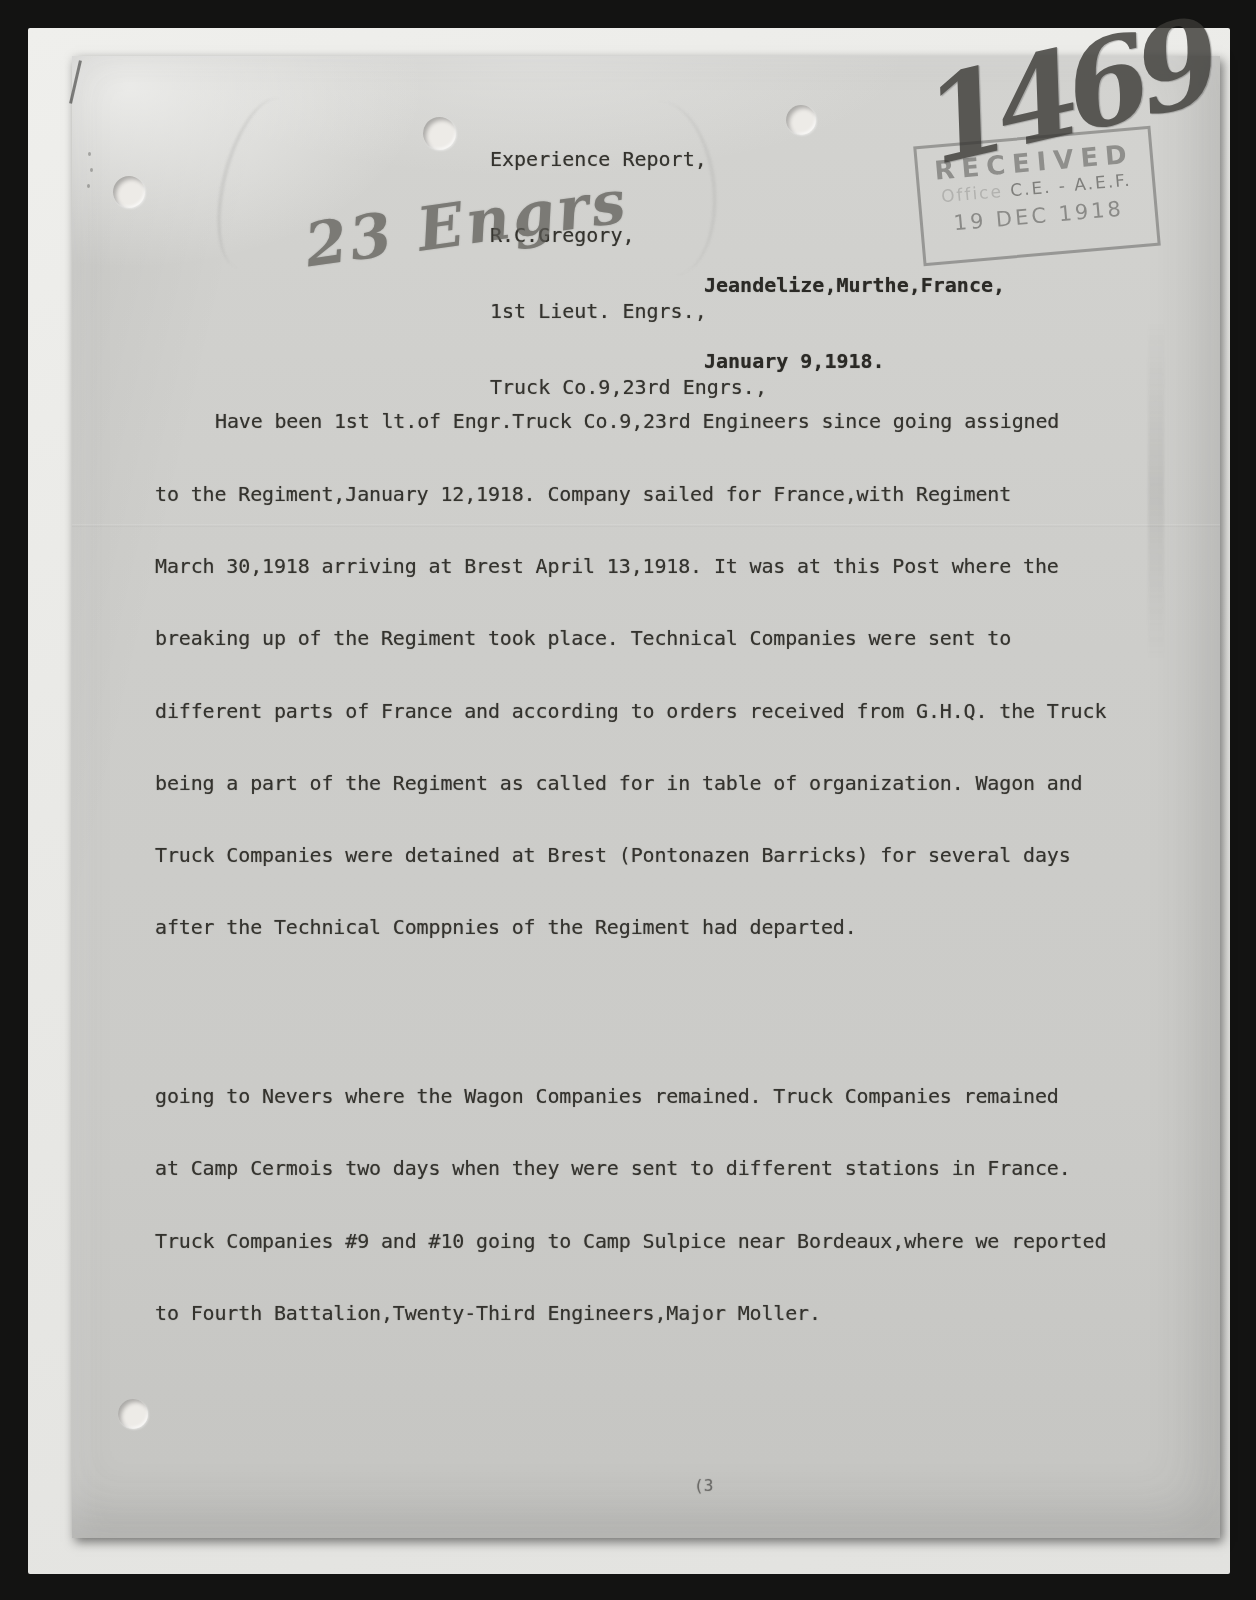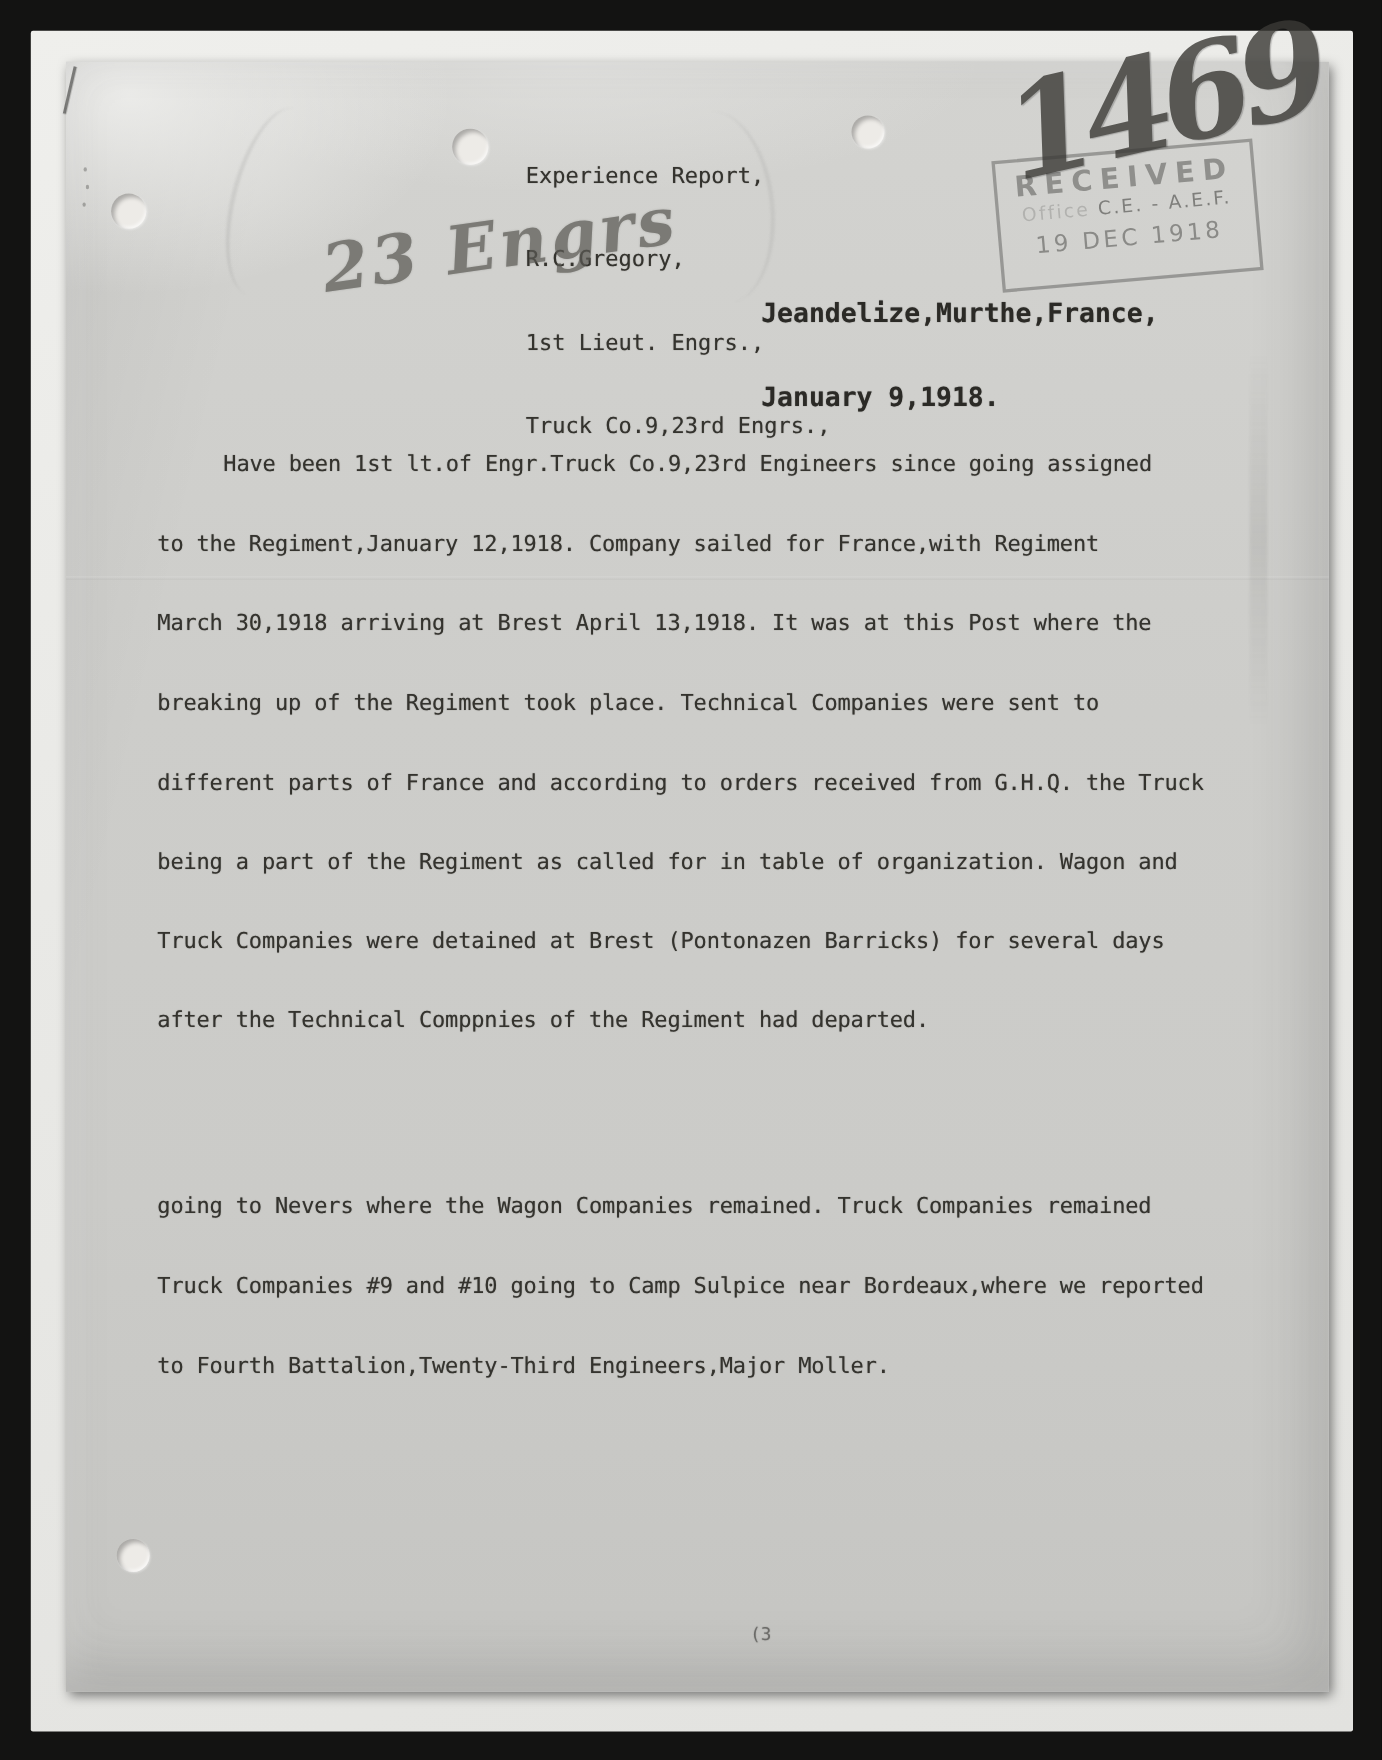--- a/index.html
+++ b/index.html
@@ -1,33 +1,33 @@
 <!DOCTYPE html>
 <html><head>
 <meta charset="utf-8">
 <style>
   html,body{margin:0;padding:0;background:#0e0e0d;}
   .canvas{position:relative;width:1256px;height:1600px;background:#131312;overflow:hidden;
           font-family:"DejaVu Sans Mono","Liberation Mono",monospace;}
   .backing{position:absolute;left:28px;top:28px;width:1202px;height:1546px;
            background:linear-gradient(160deg,#efefec 0%,#e9e9e6 40%,#e2e2df 100%);border-radius:2px;}
-  .page{position:absolute;left:60px;top:56px;width:1148px;height:1482px;
+  .page{position:absolute;left:72px;top:56px;width:1148px;height:1482px;
         background:
           radial-gradient(ellipse 420px 260px at 5% 2%, rgba(243,243,241,.8), rgba(243,243,241,0) 70%),
           radial-gradient(ellipse 500px 160px at 40% 0%, rgba(232,232,230,.55), rgba(232,232,230,0) 75%),
           linear-gradient(103deg, rgba(0,0,0,.05), rgba(0,0,0,0) 14%),
           linear-gradient(180deg,#d3d3d0 0%,#cdcdca 40%,#cbcbc8 70%,#c5c5c2 100%);
         box-shadow: inset -16px -20px 55px rgba(58,58,56,.18),
                     inset 8px 6px 30px rgba(255,255,255,.22),
                     3px 4px 10px rgba(0,0,0,.5);}
   .crease{position:absolute;left:0;top:468px;width:100%;height:3px;
           background:linear-gradient(180deg,rgba(255,255,255,.22),rgba(0,0,0,.06));opacity:.7;}
   .typew{color:#34332e;text-shadow:0 0 1px rgba(52,51,46,.55);white-space:pre;}
   .header-block{position:absolute;left:418px;top:40px;font-size:20px;line-height:25.4px;}
-  .dateline{position:absolute;left:632px;top:166px;font-size:24px;line-height:25.4px;
+  .dateline{position:absolute;left:632px;top:166px;font-size:20px;line-height:25.4px;
             font-weight:bold;color:#2b2a26;text-shadow:0 0 1px rgba(43,42,38,.6);}
   .body-text{position:absolute;left:83px;top:257px;font-size:20px;line-height:24.1px;letter-spacing:-.15px;}
   .line{white-space:pre;}
   .line.first{padding-left:60px;}
   
   .stamp{position:absolute;left:846px;top:80px;width:232px;height:114px;
          border:3px solid rgba(94,94,91,.5);transform:rotate(-5deg);
          color:rgba(94,94,91,.72);text-align:center;
          font-family:"DejaVu Sans","Liberation Sans",sans-serif;}
   .stamp .l1{margin-top:8px;font-size:26px;font-weight:bold;letter-spacing:7px;opacity:.8;}
@@ -116,20 +116,21 @@
         <div class="line">to the Regiment,January 12,1918. Company sailed for France,with Regiment</div>
         <div class="line">March 30,1918 arriving at Brest April 13,1918. It was at this Post where the</div>
         <div class="line">breaking up of the Regiment took place. Technical Companies were sent to</div>
         <div class="line">different parts of France and according to orders received from G.H.Q. the Truck</div>
         <div class="line">being a part of the Regiment as called for in table of organization. Wagon and</div>
         <div class="line">Truck Companies were detained at Brest (Pontonazen Barricks) for several days</div>
         <div class="line">after the Technical Comppnies of the Regiment had departed.</div>
       </div>
       <div class="para">
         <div class="line">going to Nevers where the Wagon Companies remained. Truck Companies remained</div>
+        <div class="line">at Camp Cermois two days when they were sent to different stations in France.</div>
         <div class="line">Truck Companies #9 and #10 going to Camp Sulpice near Bordeaux,where we reported</div>
         <div class="line">to Fourth Battalion,Twenty-Third Engineers,Major Moller.</div>
       </div>
       <div class="para">
         
         
         
         
         
         

